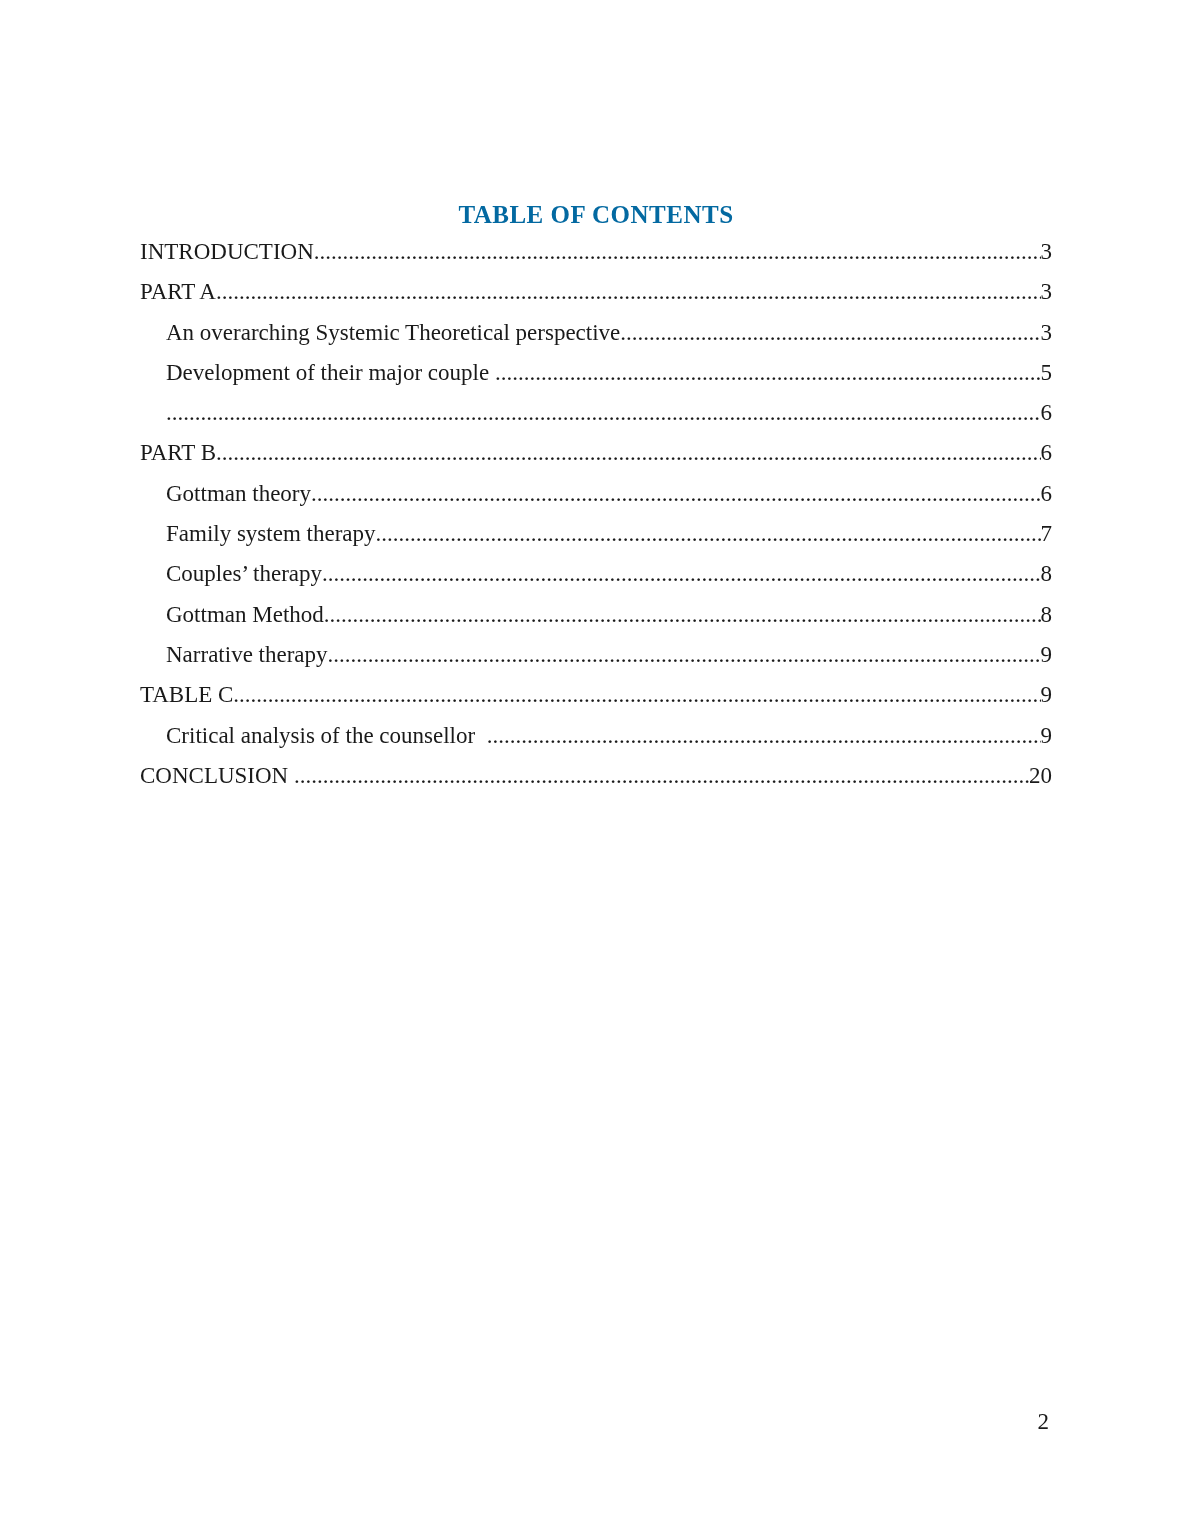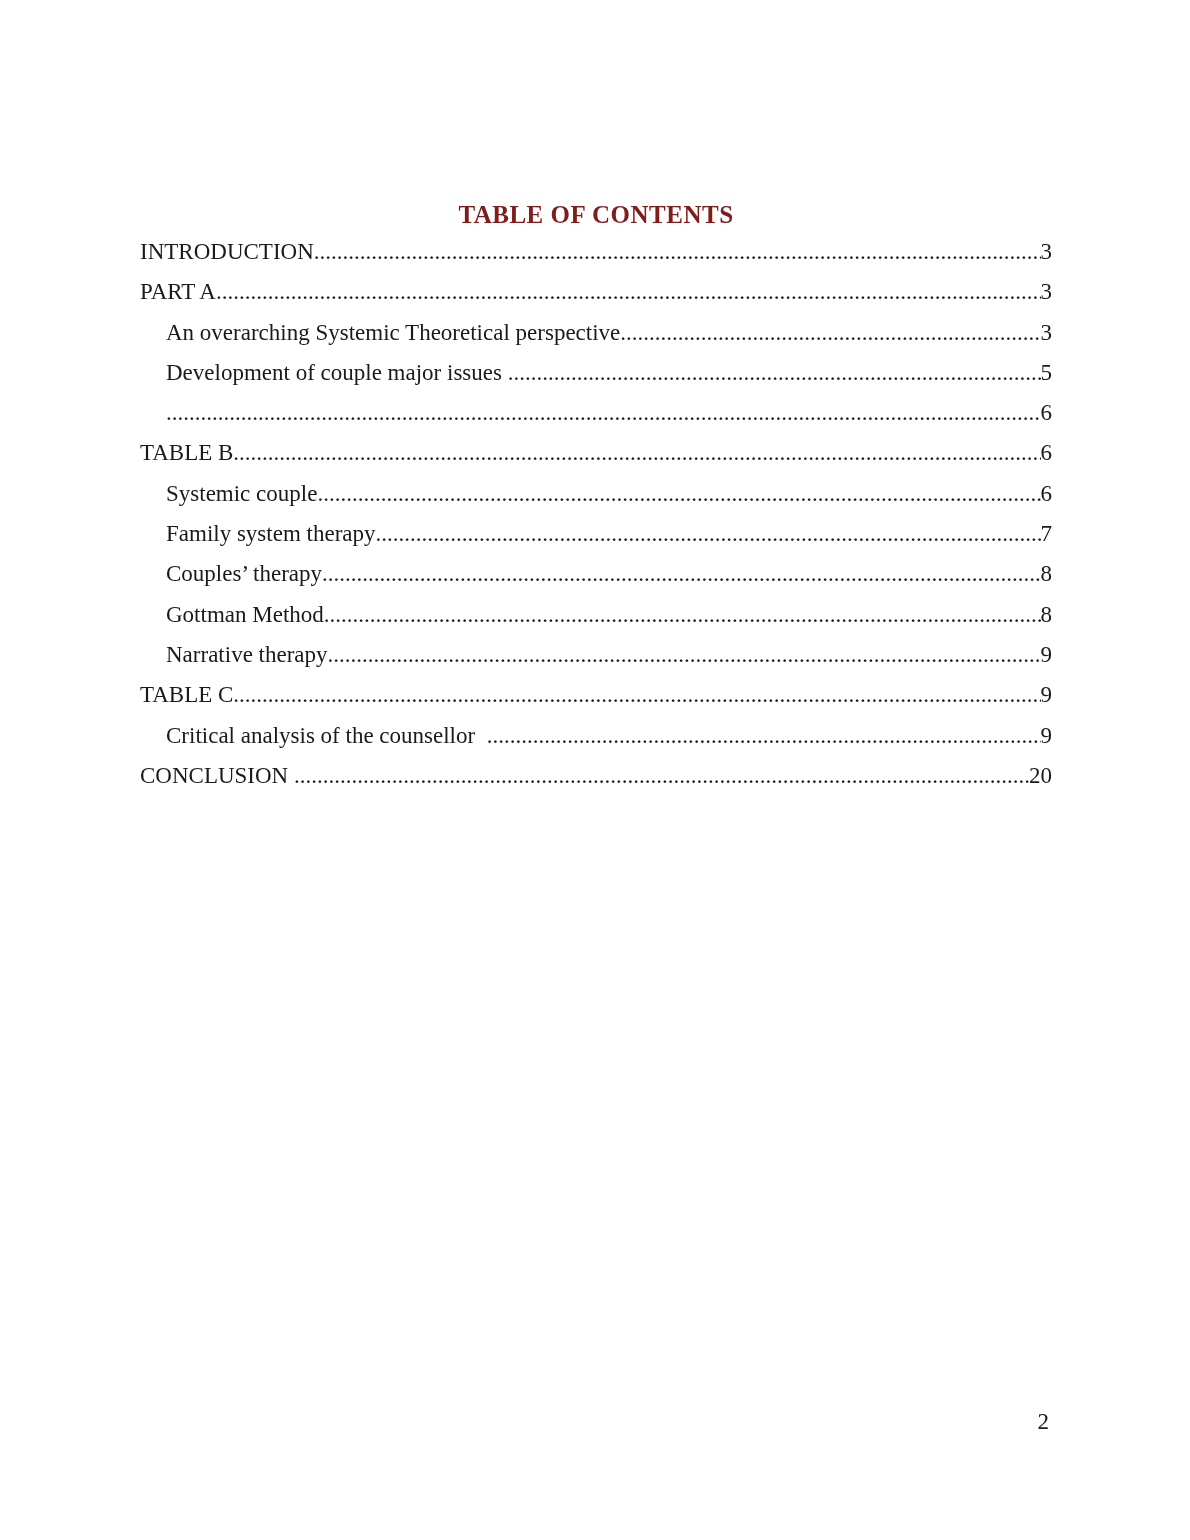--- a/index.html
+++ b/index.html
@@ -21,21 +21,21 @@
     left: 140px;
     top: 198px;
     width: 912px;
   }
   .doc-title {
     text-align: center;
     font-weight: bold;
     font-size: 25px;
     line-height: 34px;
     letter-spacing: 0.5px;
-    color: #7f1d1d;
+    color: #0369a1;
   }
   .toc {
     margin-top: 0;
   }
   .toc-row {
     display: flex;
     align-items: flex-end;
     height: 40.3px;
     line-height: 40.3px;
     font-size: 23px;
@@ -91,38 +91,38 @@
       </div>
 
       <div class="toc-row lvl2">
         <span class="toc-label">An overarching Systemic Theoretical perspective</span>
         <span class="toc-dots"></span>
         <span class="toc-page">3</span>
       </div>
 
 
       <div class="toc-row lvl2">
-        <span class="toc-label">Development of couple major issues </span>
+        <span class="toc-label">Development of their major couple </span>
         <span class="toc-dots"></span>
         <span class="toc-page">5</span>
       </div>
 
       <div class="toc-row lvl2">
         <span class="toc-dots"></span>
         <span class="toc-page">6</span>
       </div>
 
       <div class="toc-row lvl1">
-        <span class="toc-label">TABLE B</span>
+        <span class="toc-label">PART B</span>
         <span class="toc-dots"></span>
         <span class="toc-page">6</span>
       </div>
 
       <div class="toc-row lvl2">
-        <span class="toc-label">Systemic couple</span>
+        <span class="toc-label">Gottman theory</span>
         <span class="toc-dots"></span>
         <span class="toc-page">6</span>
       </div>
 
       <div class="toc-row lvl2">
         <span class="toc-label">Family system therapy</span>
         <span class="toc-dots"></span>
         <span class="toc-page">7</span>
       </div>
 

